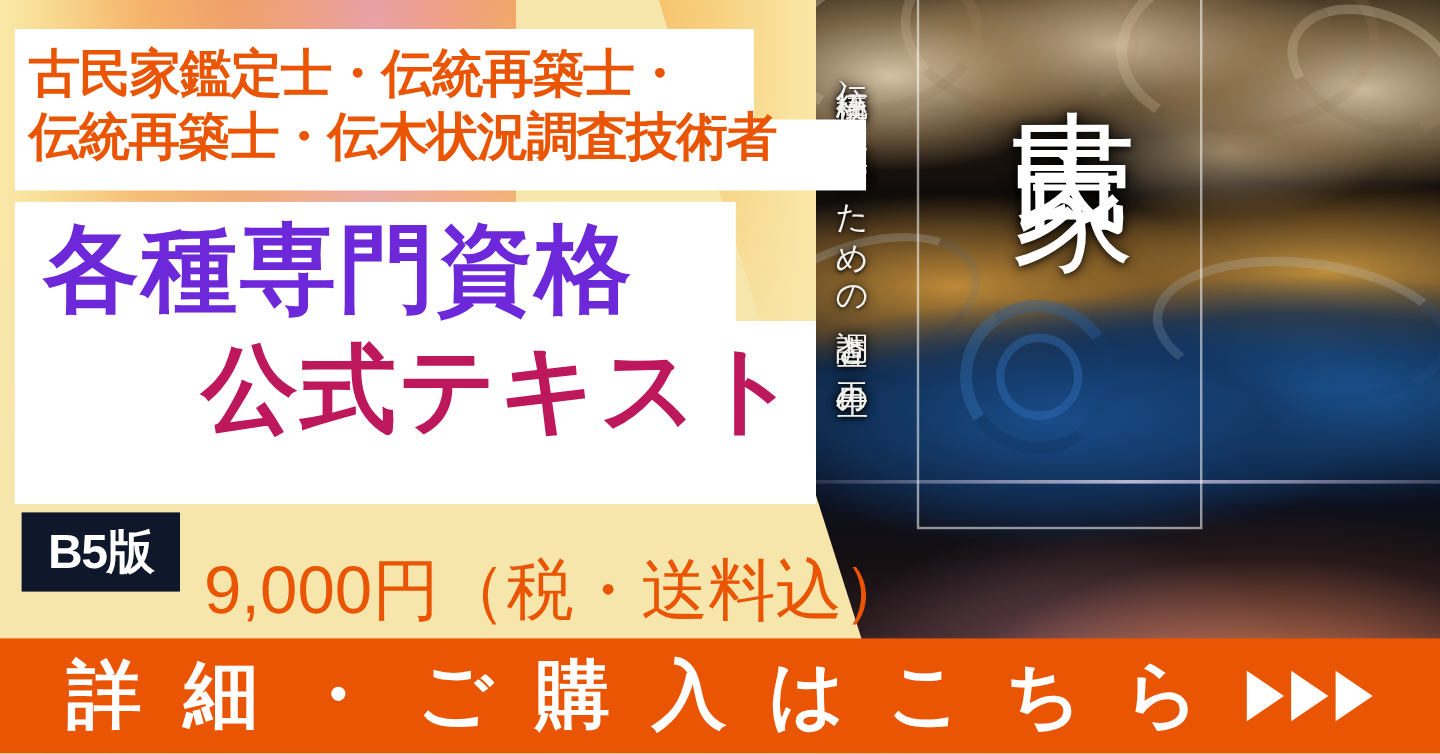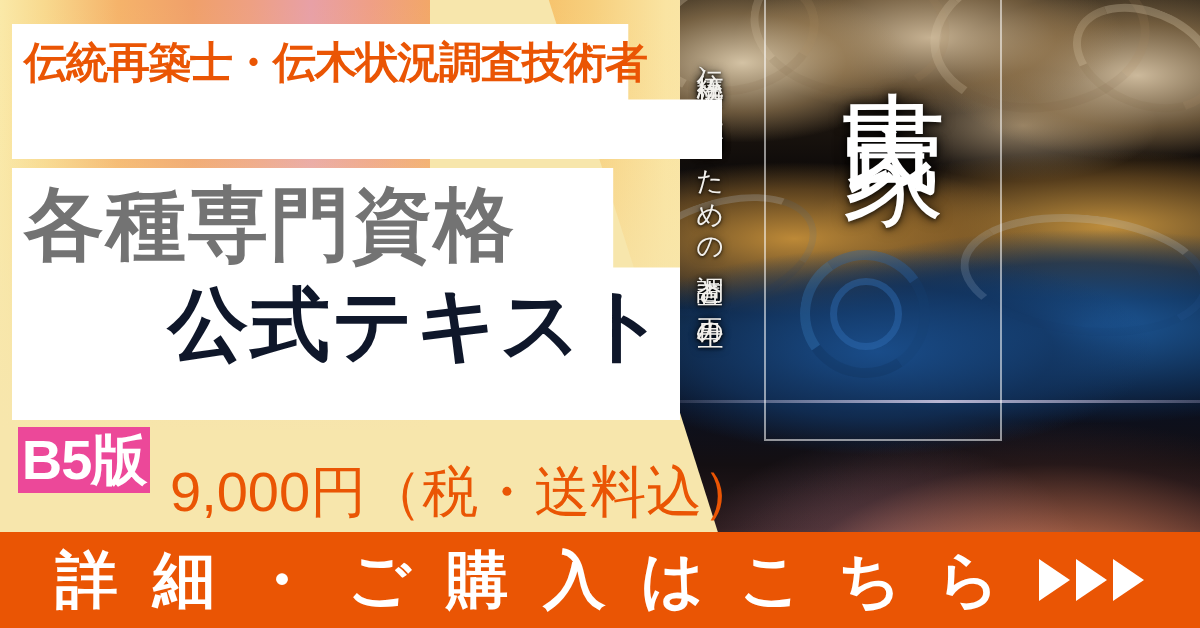--- a/index.html
+++ b/index.html
@@ -141,35 +141,35 @@
   }
   .headline .l2 { letter-spacing:-1.5px; }
 
   
   .panel-main {
     position:absolute; left:12px; top:168px; width:668px; height:252px;
     background:#ffffff;
     clip-path:polygon(0 0, 90% 0, 90% 39.5%, 100% 39.5%, 100% 100%, 0 100%);
   }
   .title-line1 {
-    position:absolute; left:24px; top:185px;
-    color:#737373; font-weight:700; font-size:80px; line-height:1;
+    position:absolute; left:36px; top:185px;
+    color:#6d28d9; font-weight:700; font-size:80px; line-height:1;
     letter-spacing:2px;
   }
   .title-line2 {
     position:absolute; left:168px; top:285px;
-    color:#0f172a; font-weight:700; font-size:80px; line-height:1;
+    color:#be185d; font-weight:700; font-size:80px; line-height:1;
     letter-spacing:2px;
   }
 
   
   .badge {
     position:absolute; left:18px; top:427px; width:132px; height:66px;
-    background:#ec4899; color:#ffffff;
-    font-size:56px; font-weight:700; line-height:66px; text-align:center;
+    background:#0f172a; color:#ffffff;
+    font-size:40px; font-weight:700; line-height:66px; text-align:center;
     letter-spacing:-1px;
   }
   .price {
     position:absolute; left:170px; top:429px;
     color:#ea5504; font-size:56px; font-weight:400; line-height:62px;
     letter-spacing:0px;
     margin-top:32px;
   }
 
   
@@ -211,20 +211,21 @@
     <div class="cover-hline"></div>
     <div class="cover-frame"></div>
     <div class="cover-title">古民家</div>
     <div class="cover-subtitle">伝統構法、古民家活用のための調査と再生の</div>
   </div>
 
   <div class="yellow-wedge"></div>
 
   <div class="panel-head"></div>
   <div class="headline">
+    <div>古民家鑑定士・伝統再築士・</div>
     <div class="l2">伝統再築士・伝木状況調査技術者</div>
   </div>
 
   <div class="panel-main"></div>
   <div class="title-line1">各種専門資格</div>
   <div class="title-line2">公式テキスト</div>
 
   <div class="badge">B5版</div>
   <div class="price">9,000円（税・送料込）</div>
 

